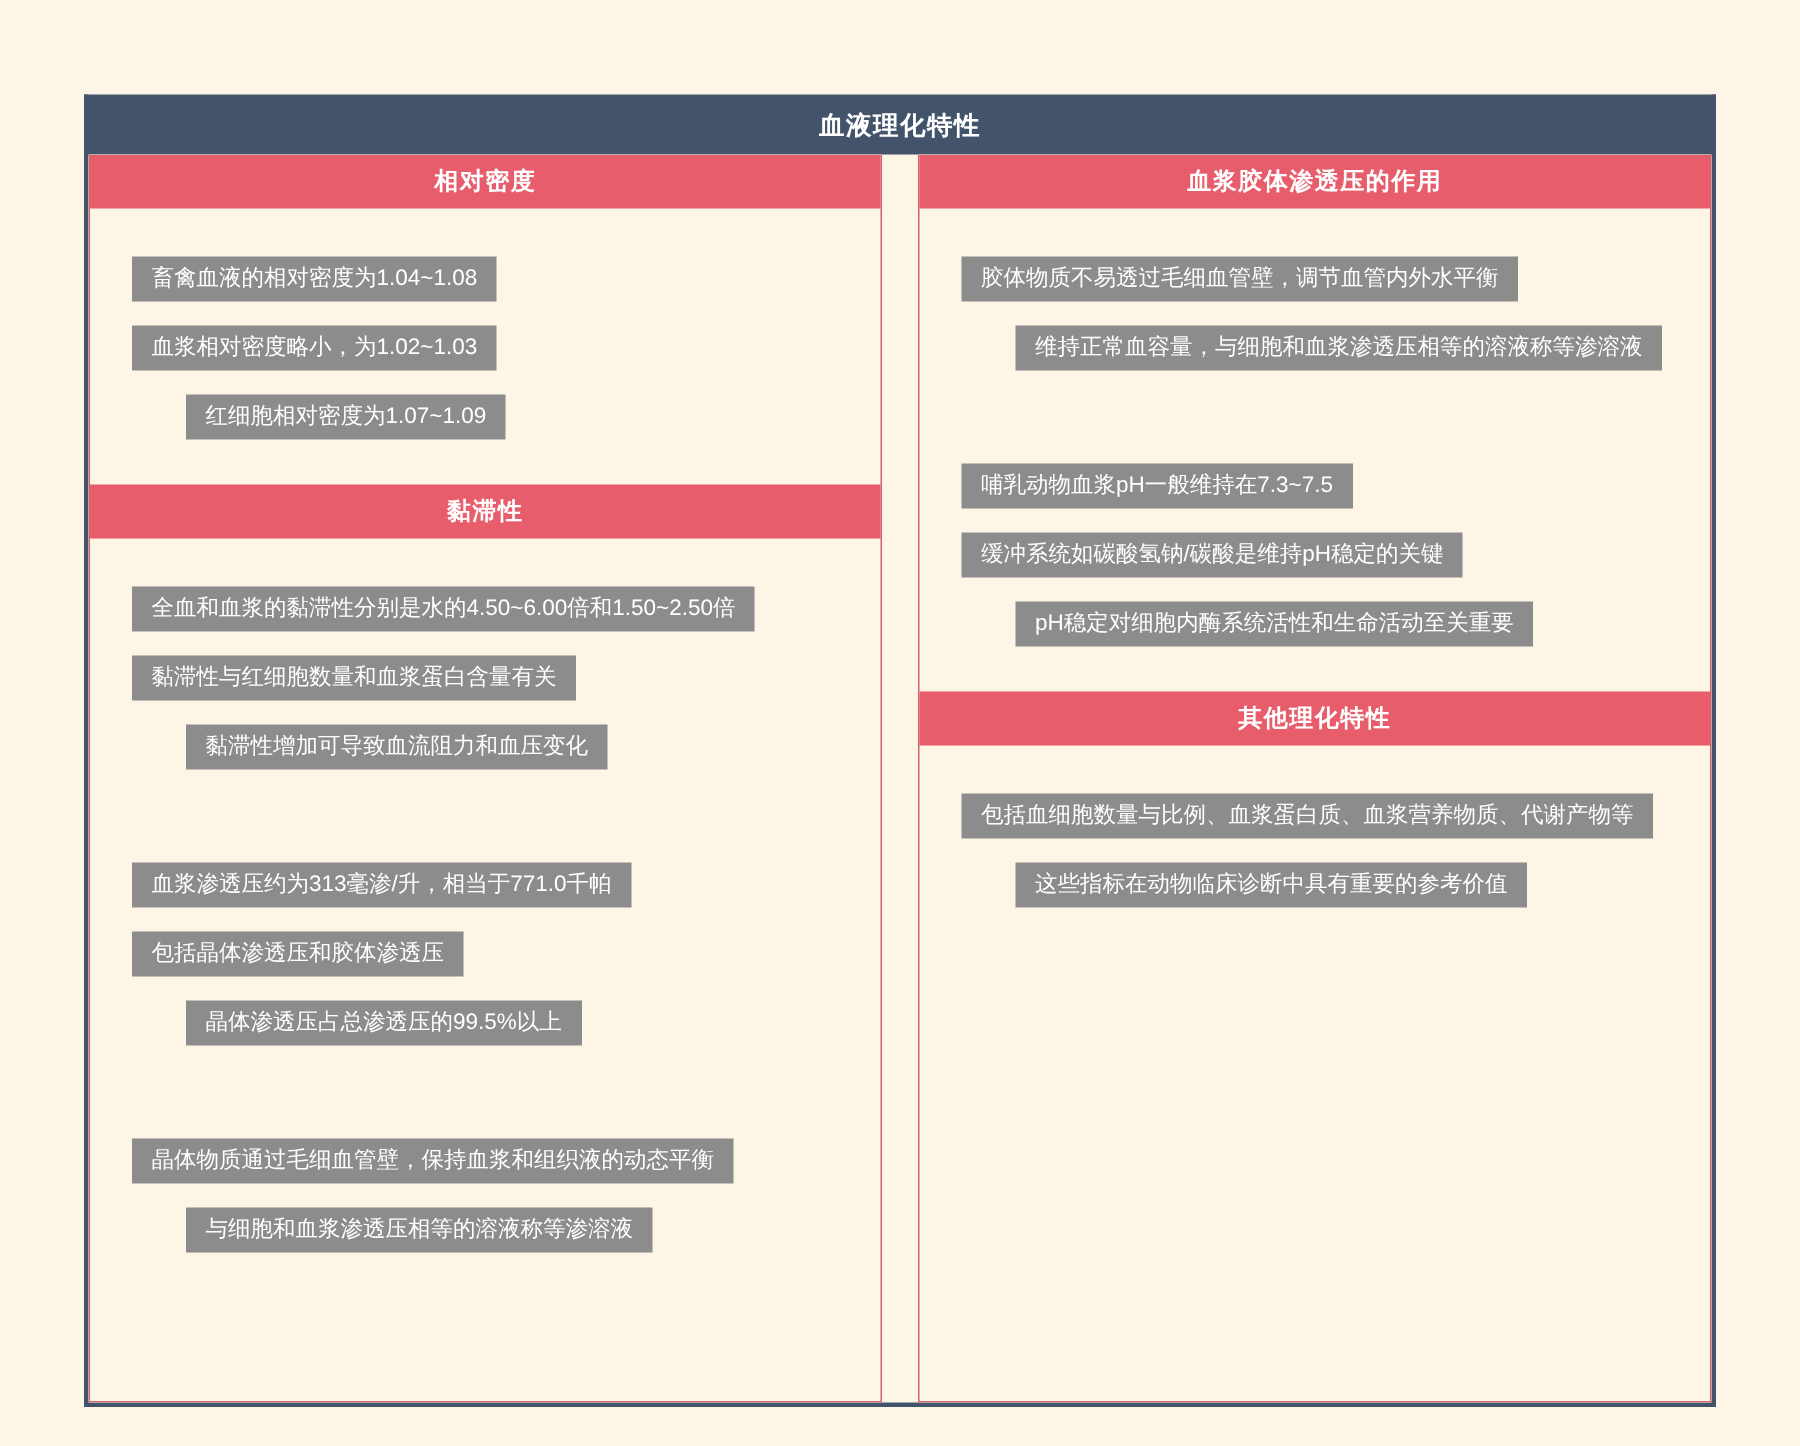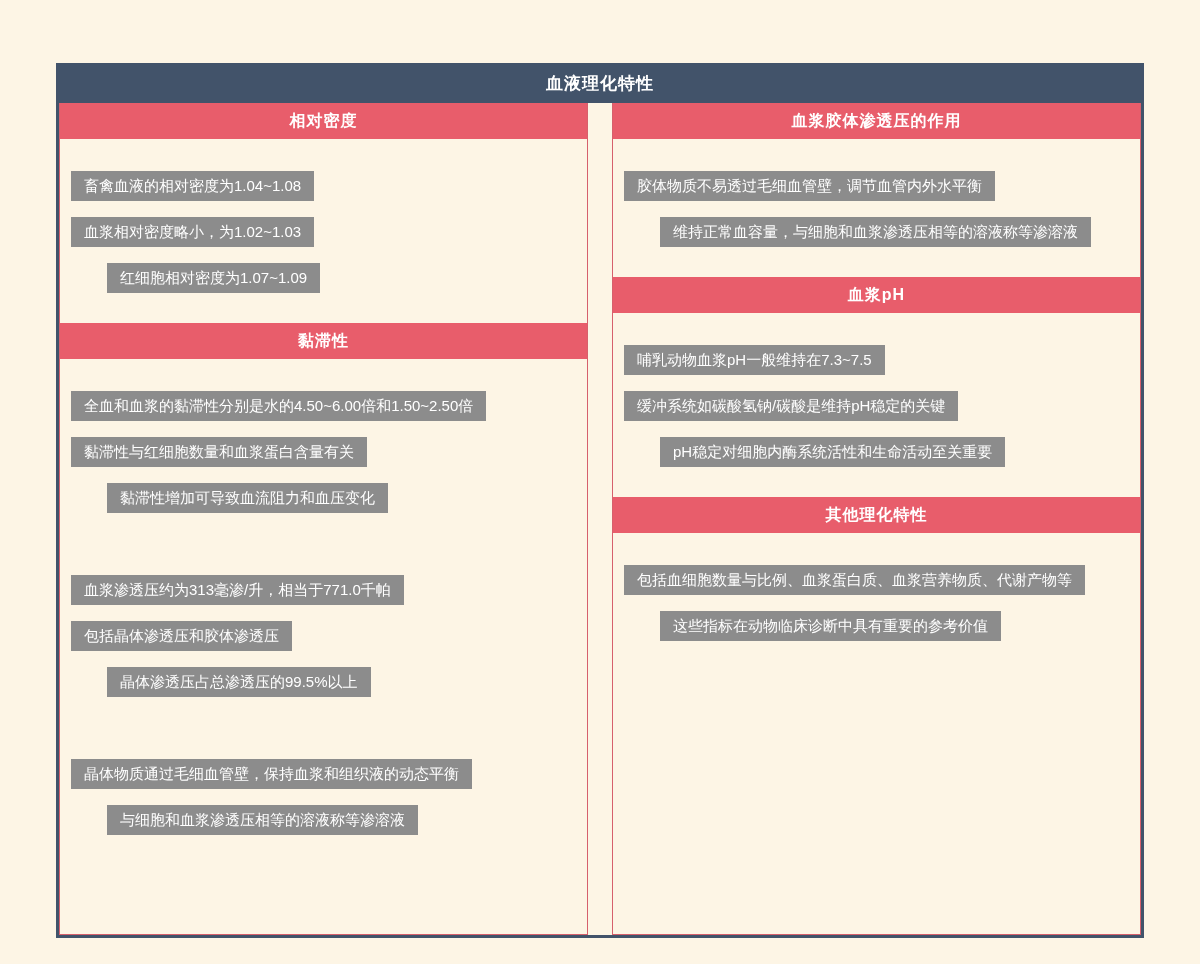--- a/index.html
+++ b/index.html
@@ -66,21 +66,21 @@
     background: var(--section-bg);
     color: var(--text-light);
     display: flex;
     align-items: center;
     justify-content: center;
     font-size: 16px;
     font-weight: bold;
     letter-spacing: 1px;
   }
   .section-items {
-    padding: 32px 16px 30px 11px;
+    padding: 32px 16px 30px 28px;
   }
   .topic-item {
     width: fit-content;
     max-width: 100%;
     background: var(--item-bg);
     color: var(--text-light);
     font-size: 15px;
     line-height: 18px;
     padding: 6px 13px;
     margin-bottom: 16px;
@@ -127,21 +127,20 @@
       </div>
       <div class="column">
         <div class="section">
           <div class="section-header">血浆胶体渗透压的作用</div>
           <div class="section-items">
             <div class="topic-item">胶体物质不易透过毛细血管壁，调节血管内外水平衡</div>
             <div class="topic-item">维持正常血容量，与细胞和血浆渗透压相等的溶液称等渗溶液</div>
           </div>
         </div>
         <div class="section">
-          <div class="section-header">血浆pH</div>
           <div class="section-items">
             <div class="topic-item">哺乳动物血浆pH一般维持在7.3~7.5</div>
             <div class="topic-item">缓冲系统如碳酸氢钠/碳酸是维持pH稳定的关键</div>
             <div class="topic-item">pH稳定对细胞内酶系统活性和生命活动至关重要</div>
           </div>
         </div>
         <div class="section">
           <div class="section-header">其他理化特性</div>
           <div class="section-items">
             <div class="topic-item">包括血细胞数量与比例、血浆蛋白质、血浆营养物质、代谢产物等</div>

